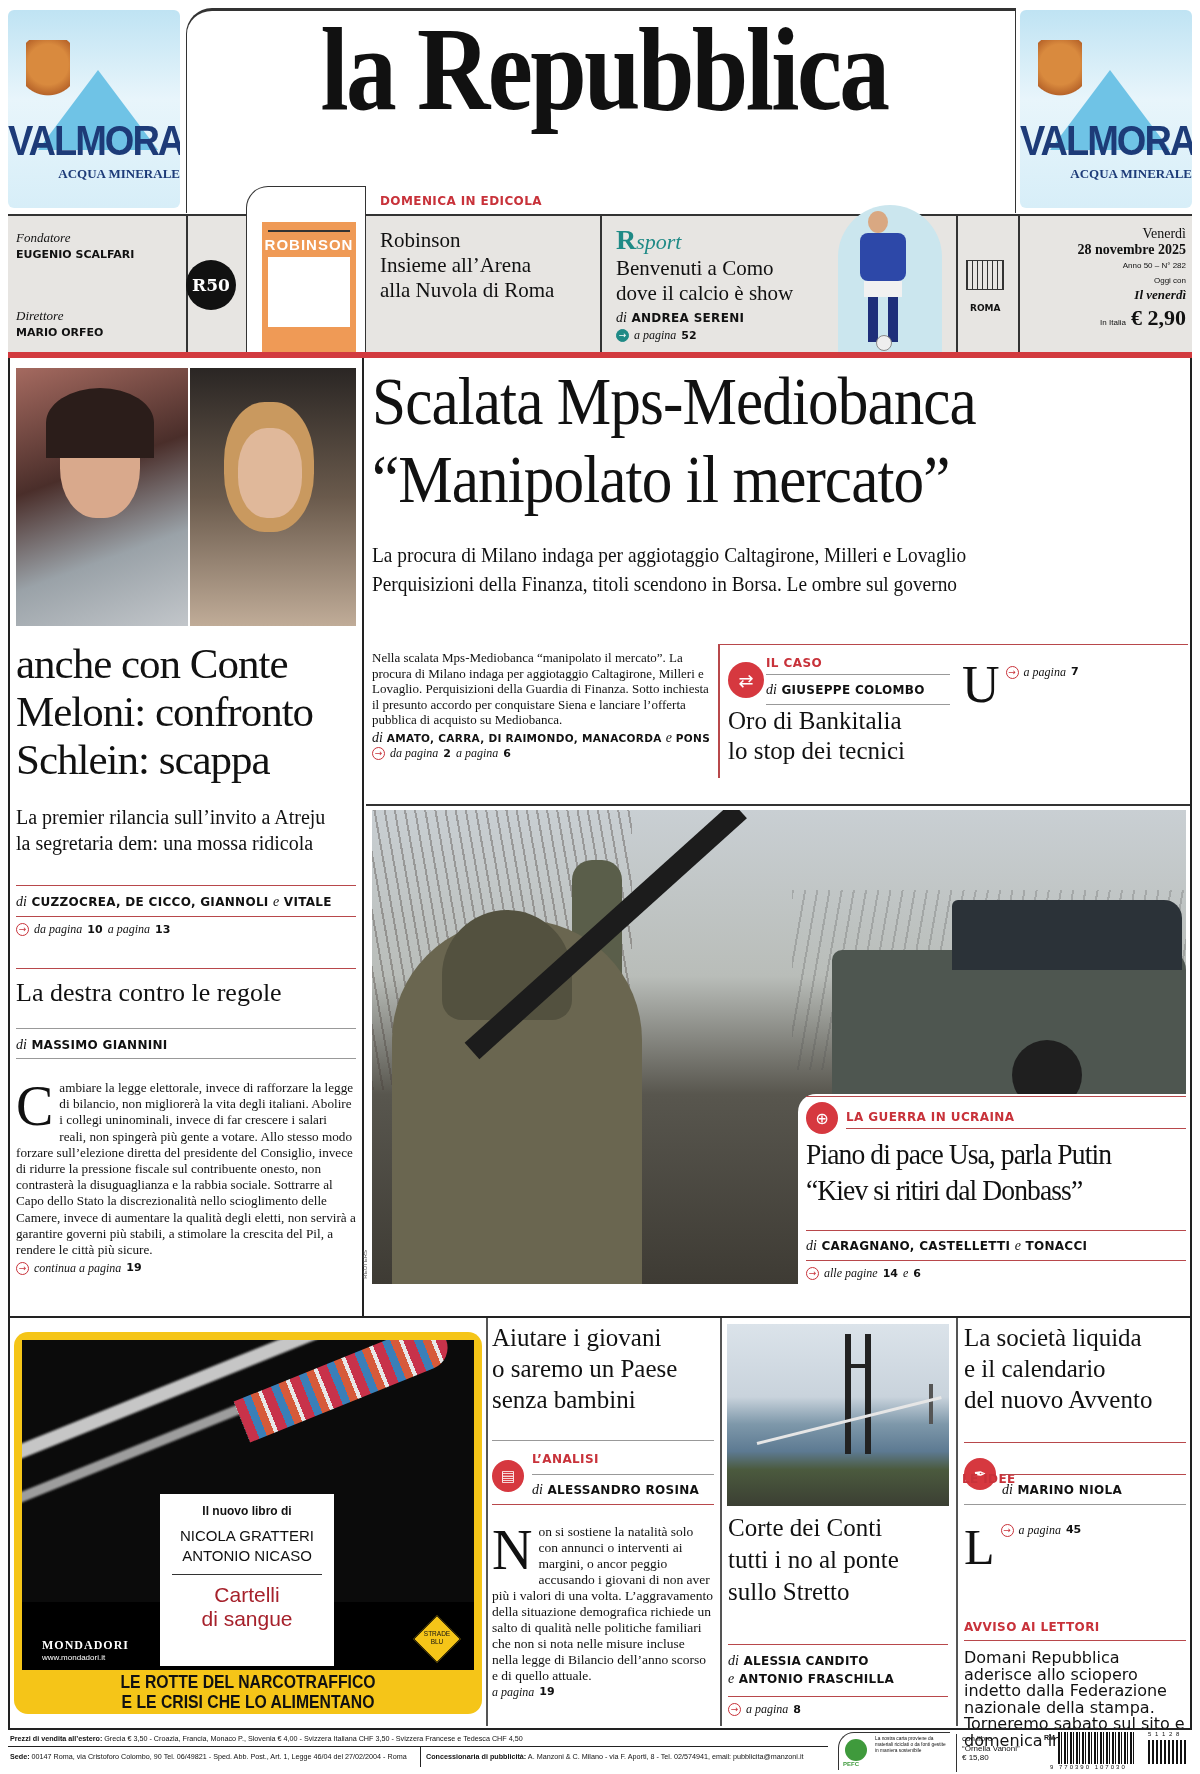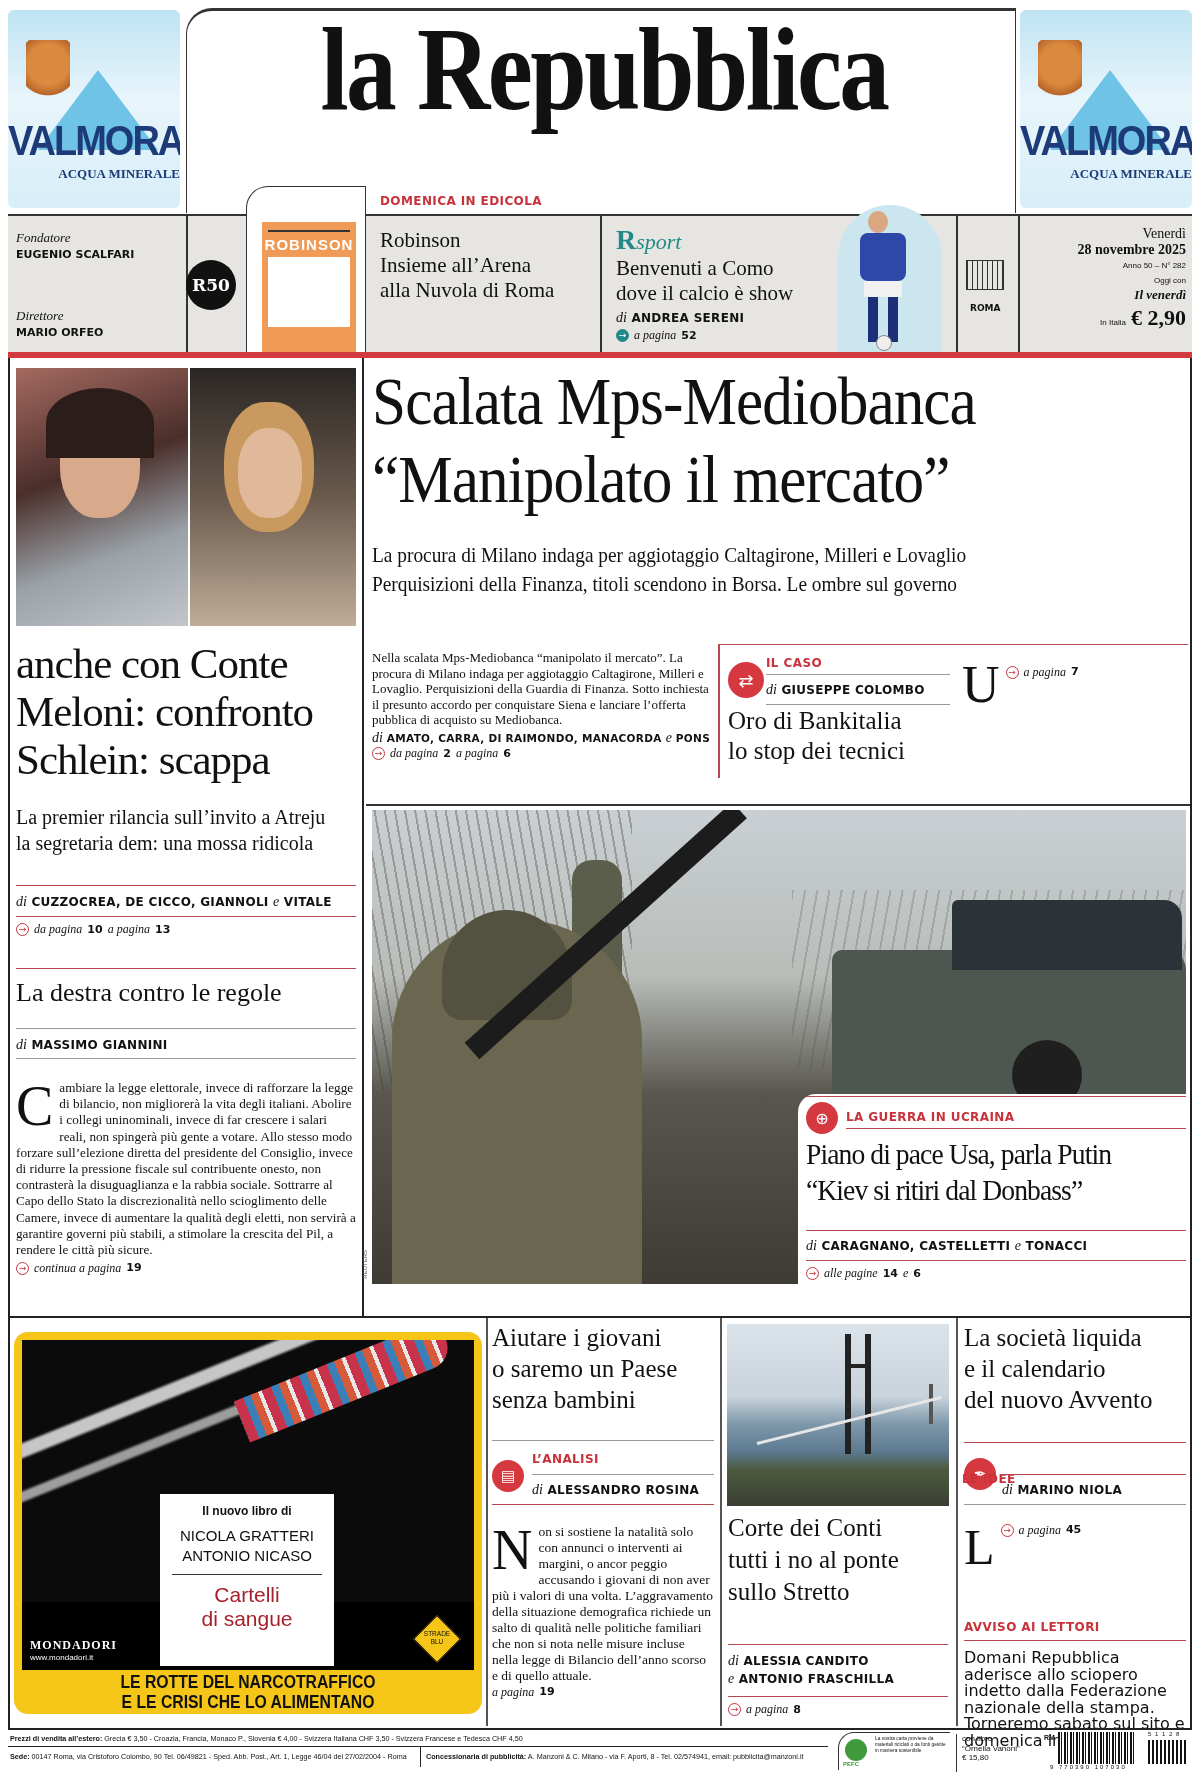--- a/index.html
+++ b/index.html
@@ -242,21 +242,21 @@
     <div style="position:absolute;left:0;top:262px;width:452px;height:68px;background:#000;"></div>
   </div>
   <div style="position:absolute;left:146px;top:162px;width:174px;height:172px;background:#fff;text-align:center;padding-top:10px;">
     <div class="cond" style="font-size:12px;font-weight:bold;">Il nuovo libro di</div>
     <div class="cond" style="font-size:15px;margin-top:8px;line-height:20px;">NICOLA GRATTERI</div>
     <div class="cond" style="font-size:15px;line-height:20px;">ANTONIO NICASO</div>
     <div style="margin:8px 12px;border-top:1px solid #333;"></div>
     <div class="cond" style="font-size:21px;color:#a6212b;line-height:24px;">Cartelli</div>
     <div class="cond" style="font-size:21px;color:#a6212b;line-height:24px;">di sangue</div>
   </div>
-  <div style="position:absolute;left:16px;top:306px;color:#fff;">
+  <div style="position:absolute;left:28px;top:306px;color:#fff;">
     <div class="serif" style="font-size:12px;font-weight:bold;letter-spacing:1px;">MONDADORI</div>
     <div class="cond" style="font-size:8px;">www.mondadori.it</div>
   </div>
   <div style="position:absolute;left:406px;top:290px;width:34px;height:34px;background:#f5c518;transform:rotate(45deg);border:1.5px solid #000;"></div>
   <div class="cond" style="position:absolute;left:406px;top:298px;width:34px;text-align:center;font-size:6.5px;line-height:8px;">
       <div>STRADE</div>
       <div>BLU</div>
     </div>
   <div class="cond" style="position:absolute;left:0;width:468px;top:340px;text-align:center;font-size:17.5px;font-weight:bold;line-height:20px;transform:scaleX(0.9);">
     <div>LE ROTTE DEL NARCOTRAFFICO</div>

